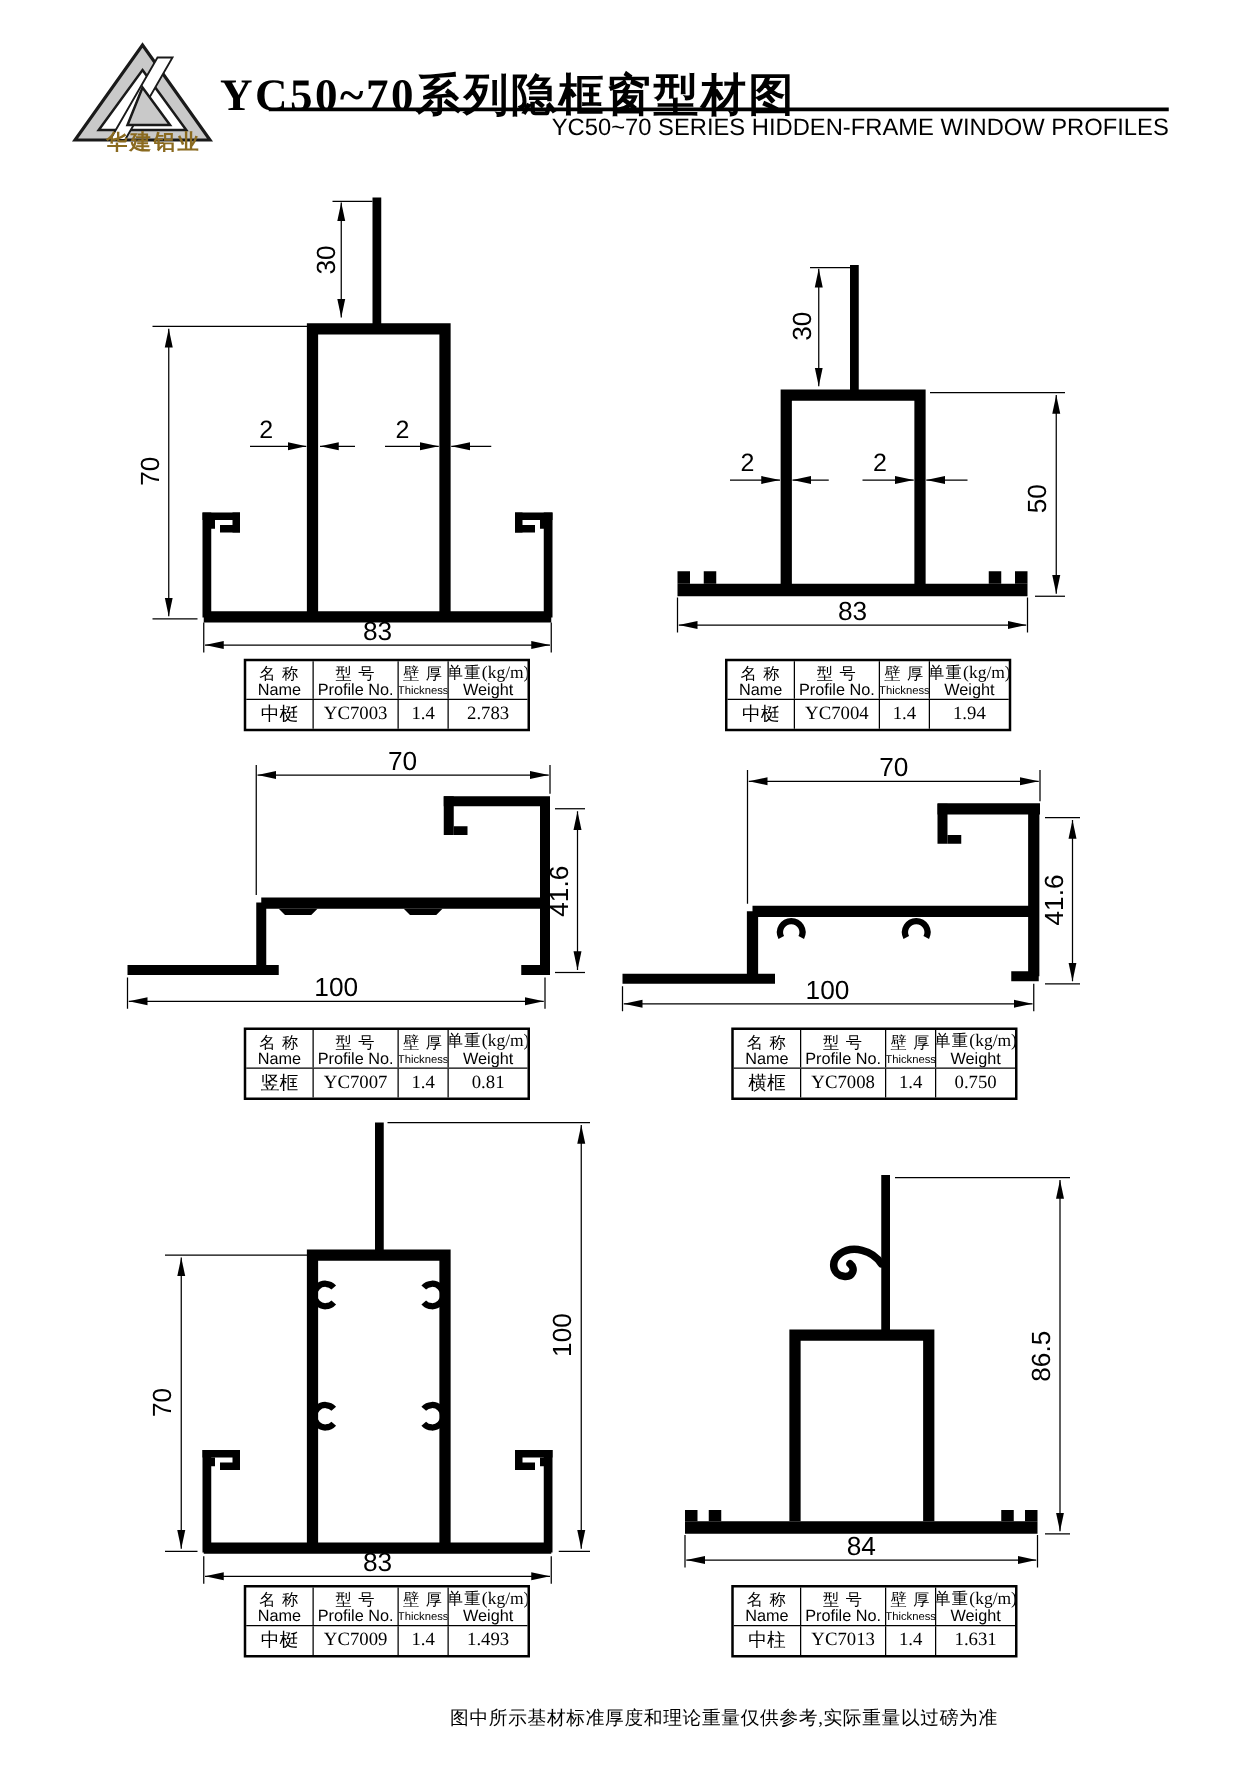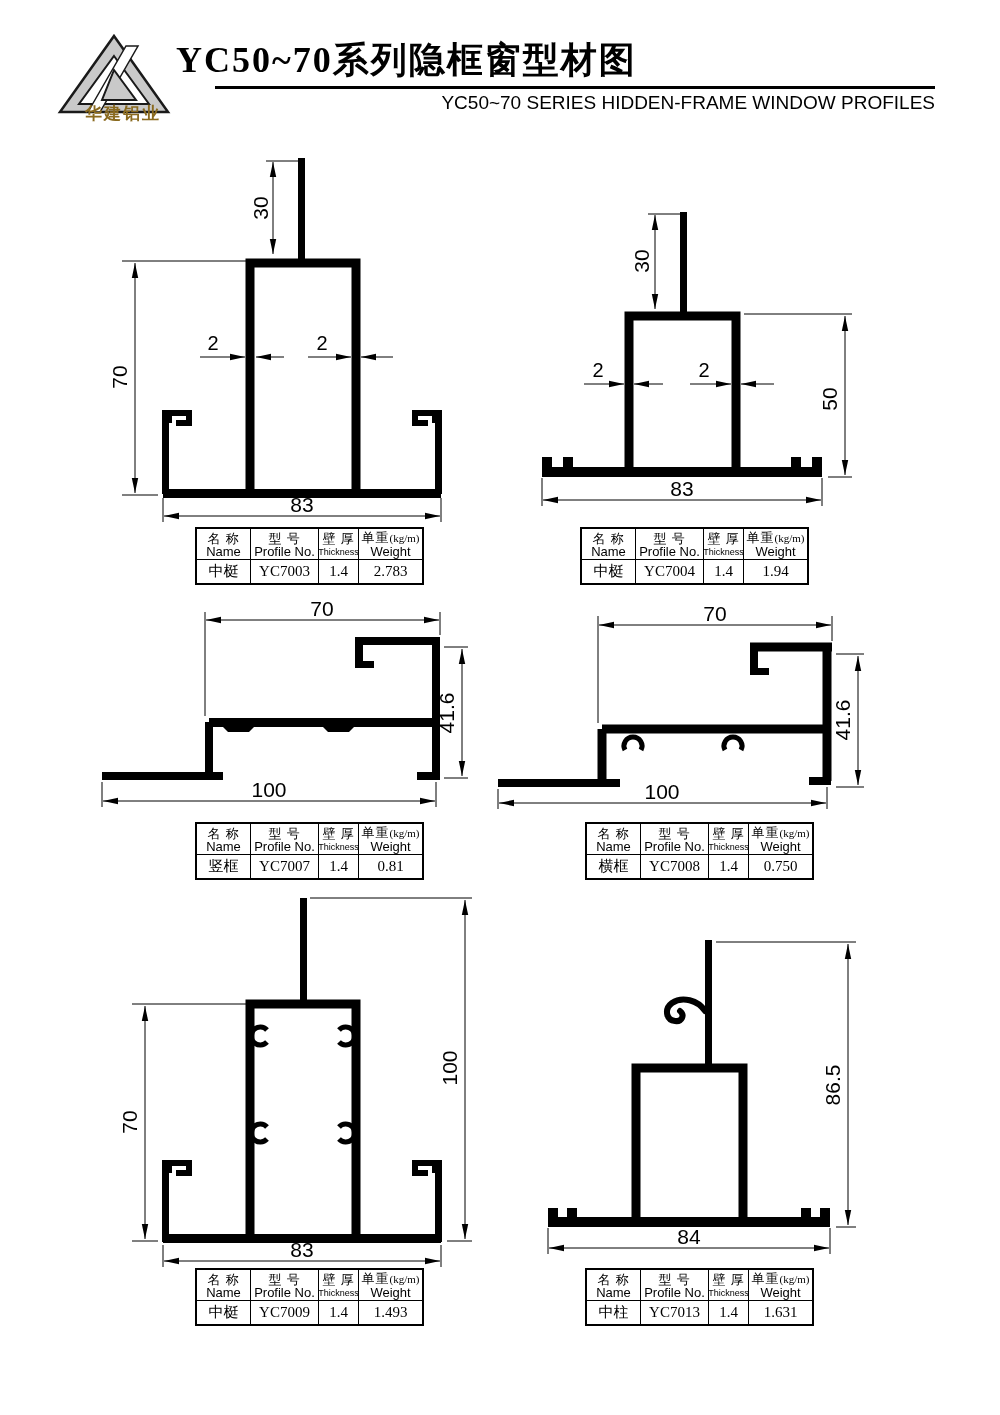--- a/index.html
+++ b/index.html
@@ -1,19 +1,19 @@
 <!DOCTYPE html>
 <html><head>
 <meta charset="utf-8">
 <style>
   html,body{margin:0;padding:0;background:#fff;}
   #page{position:relative;width:1000px;height:1415px;background:#fff;overflow:hidden;
         font-family:"Liberation Sans",sans-serif;color:#000;}
   
-  #title-cn{position:absolute;left:176px;top:36px;font-family:"Liberation Serif",serif;
+  #title-cn{position:absolute;left:176px;top:52px;font-family:"Liberation Serif",serif;
             font-weight:bold;font-size:36px;letter-spacing:2px;white-space:nowrap;}
   #title-rule{position:absolute;left:215px;top:86px;width:720px;height:3px;background:#000;}
   #title-en{position:absolute;top:92px;left:215px;width:720px;text-align:right;
             font-size:19px;letter-spacing:0px;white-space:nowrap;}
   #logo{position:absolute;left:52px;top:30px;width:124px;height:96px;}
   #logo-text{position:absolute;left:53px;top:102px;width:140px;text-align:center;
              font-family:"Liberation Serif",serif;font-weight:bold;font-size:17px;
              letter-spacing:2px;color:#8a6a1f;}
   
   #footer-note{position:absolute;left:360px;top:1365px;font-family:"Liberation Serif",serif;
@@ -26,21 +26,21 @@
   .dim{font-family:"Liberation Sans",sans-serif;font-size:21px;fill:#000;}
   .dim2{font-family:"Liberation Sans",sans-serif;font-size:20px;fill:#000;}
   
   .ptable{position:absolute;width:229px;border:2px solid #000;background:#fff;box-sizing:border-box;}
   .th{display:flex;height:30px;border-bottom:1px solid #000;}
   .tr{display:flex;height:23px;}
   .c{box-sizing:border-box;border-right:1px solid #000;display:flex;flex-direction:column;
      align-items:center;justify-content:center;overflow:hidden;text-align:center;}
   .c1{width:54px}.c2{width:68px}.c3{width:40px}.c4{width:63px;border-right:none;flex:1}
   .hcn{font-family:"Liberation Serif",serif;font-size:13px;line-height:15px;letter-spacing:1px;white-space:nowrap;}
-  .hcn .unit{font-size:11px;letter-spacing:0;}
+  .hcn .unit{font-size:14px;letter-spacing:0;}
   .hen{font-family:"Liberation Sans",sans-serif;font-size:13px;line-height:12px;white-space:nowrap;}
   .c3 .hen{font-size:9px;}
   .d{font-family:"Liberation Serif",serif;font-size:15px;justify-content:center;}
 </style>
 </head>
 <body>
 
 <div id="page">
 
   <svg id="logo" viewBox="0 0 124 96">
@@ -402,13 +402,14 @@
         </div>
     </div>
     <div class="tr">
       <div class="c c1 d">中柱</div>
       <div class="c c2 d">YC7013</div>
       <div class="c c3 d">1.4</div>
       <div class="c c4 d">1.631</div>
     </div>
   </div>
 
+  <div id="footer-note">图中所示基材标准厚度和理论重量仅供参考,实际重量以过磅为准</div>
 </div>
 
 </body></html>

